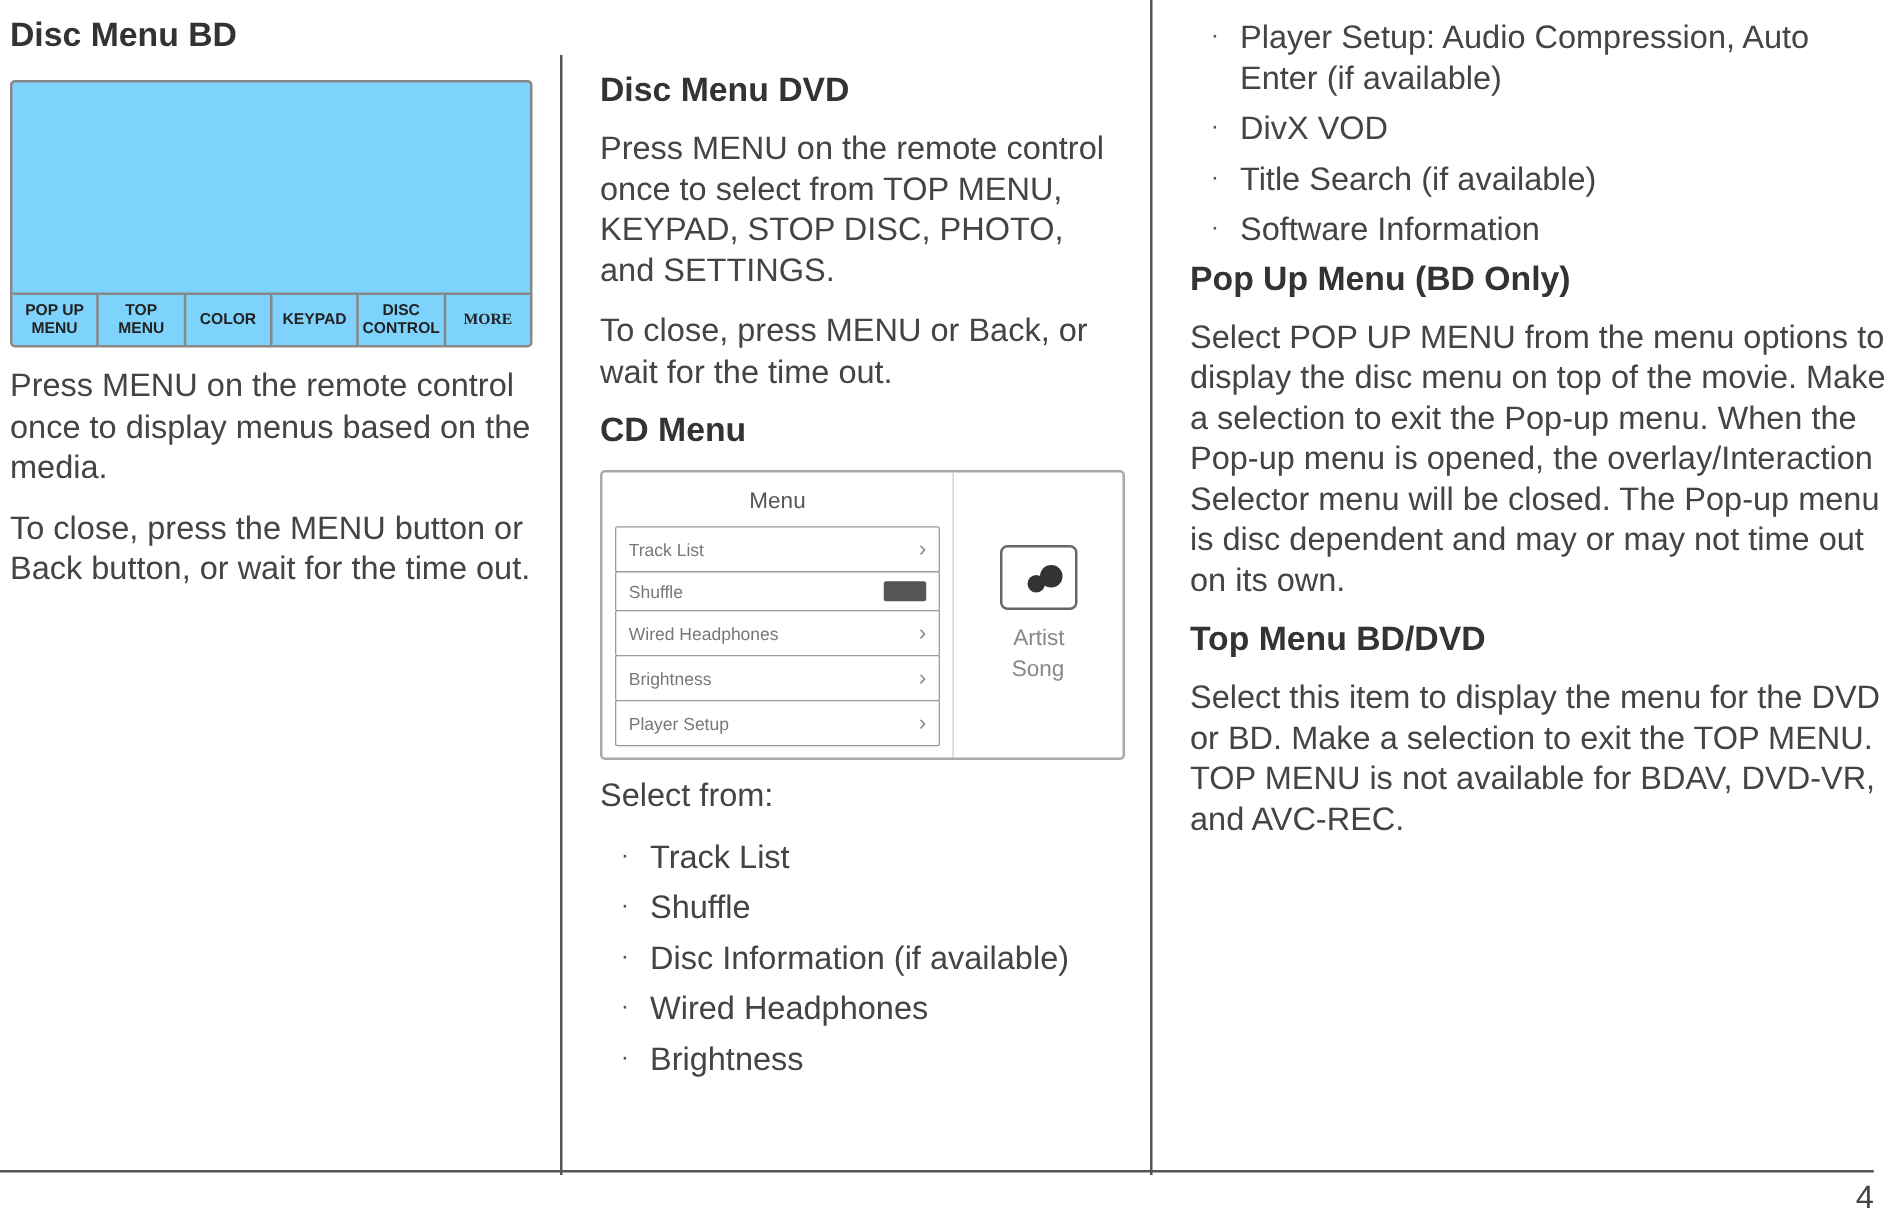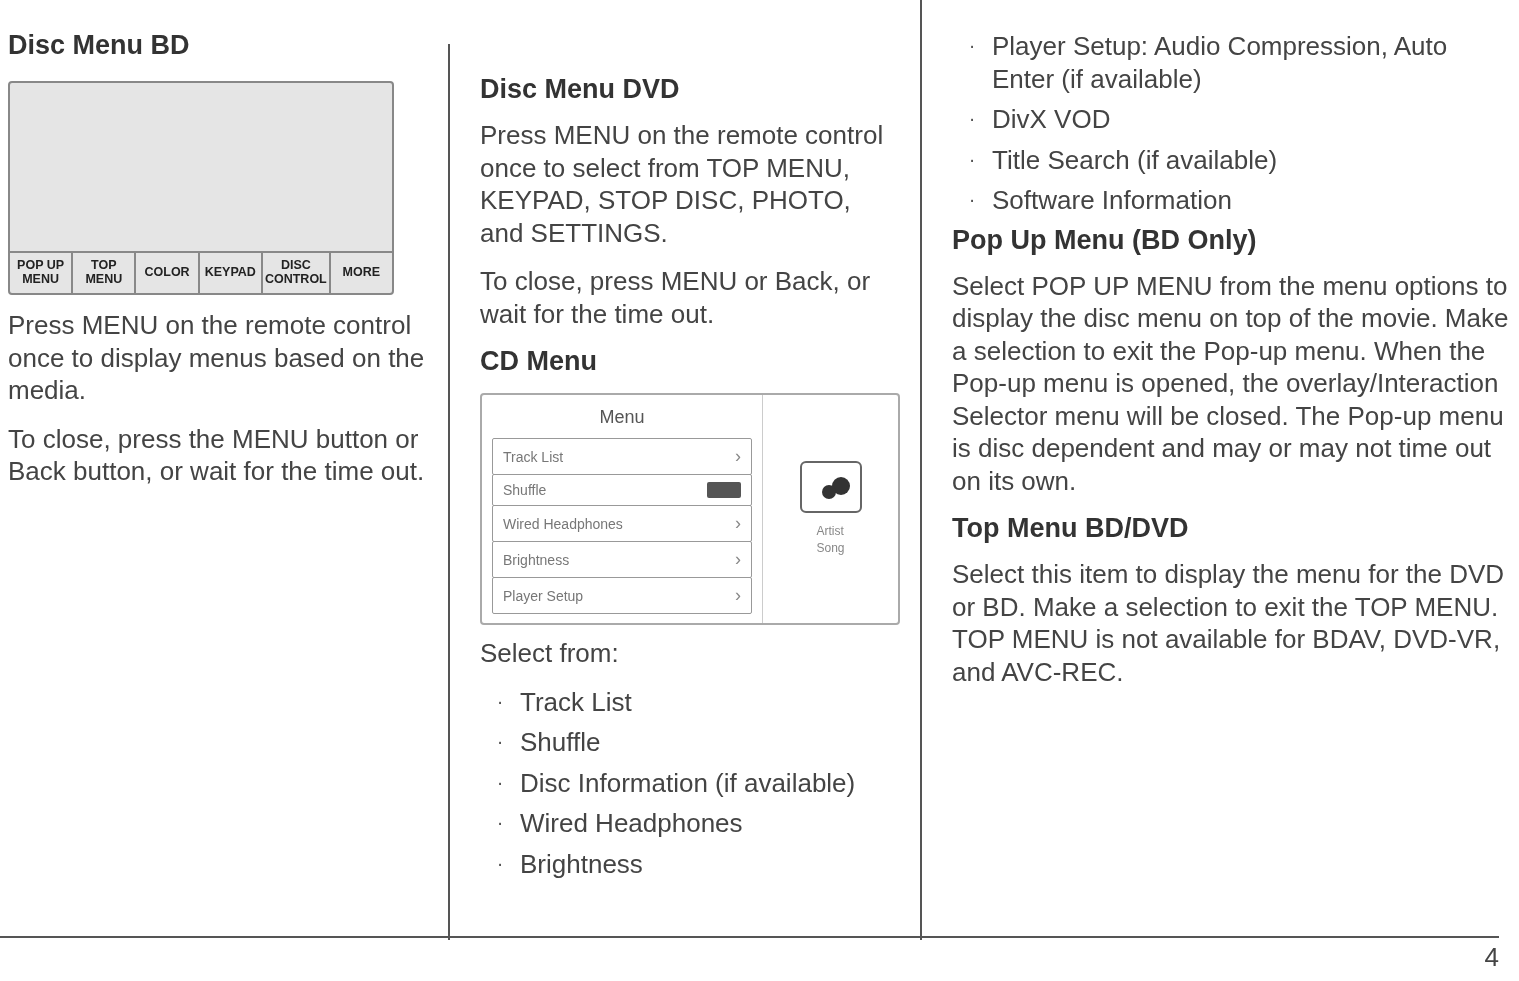--- a/index.html
+++ b/index.html
@@ -9,21 +9,21 @@
     color: #333;
     background: #fff;
     position: relative;
   }
   .page {
     display: flex;
     width: 100%;
     height: 940px;
   }
   .col {
-    padding: 30px 30px 10px 10px;
+    padding: 13px 30px 10px 10px;
     flex: 1;
     position: relative;
   }
   .col1 { flex: 0 0 448px; padding-left: 8px; padding-right: 20px; }
   .col2 { flex: 0 0 470px; border-left: 2px solid #555; padding-left: 30px; padding-right: 20px; margin-top: 44px; }
   .col3 { flex: 1; border-left: 2px solid #555; padding-left: 30px; padding-right: 10px; }
 
   h2 {
     font-size: 27px;
     font-weight: bold;
@@ -52,22 +52,22 @@
     line-height: 30px;
     color: #555;
   }
   ul li .txt { flex: 1; }
 
   
   .fig1 {
     border: 2px solid #888;
     border-radius: 4px;
     margin: 20px 0 14px 0;
-    width: 386px;
-    background: #e5e5e5;
+    width: 418px;
+    background: #7dd3fc;
   }
   .fig1 .blank {
     height: 170px;
     border-bottom: 2px solid #888;
   }
   .fig1 .toolbar {
     display: flex;
   }
   .fig1 .toolbar .cell {
     flex: 1;
@@ -76,21 +76,21 @@
     font-weight: bold;
     text-align: center;
     padding: 6px 2px;
     line-height: 1.1;
     color: #222;
     display:flex;
     align-items:center;
     justify-content:center;
     min-height:40px;
   }
-  .fig1 .toolbar .cell:last-child { border-right: none; }
+  .fig1 .toolbar .cell:last-child { border-right: none; font-family: Liberation Serif, serif; }
 
   
   .fig2 {
     border: 2px solid #aaa;
     border-radius: 4px;
     width: 420px;
     margin: 16px 0 12px 0;
     display: flex;
     background: #fff;
   }
@@ -142,21 +142,21 @@
     width:18px; height:18px; border-radius:50%;
     background:#333;
   }
   .fig2 .art::after {
     content:"";
     position:absolute; right:24px; top:22px;
     width:14px; height:14px; border-radius:50%;
     background:#333;
   }
   .fig2 .meta {
-    font-size: 12px; color:#888; text-align:left; line-height:1.4;
+    font-size: 18px; color:#888; text-align:right; line-height:1.4;
   }
 
   .page-num {
     position: absolute;
     bottom: 8px;
     right: 20px;
     font-size: 26px;
     color: #444;
     border-top: 2px solid #555;
     width: calc(100% - 20px);

